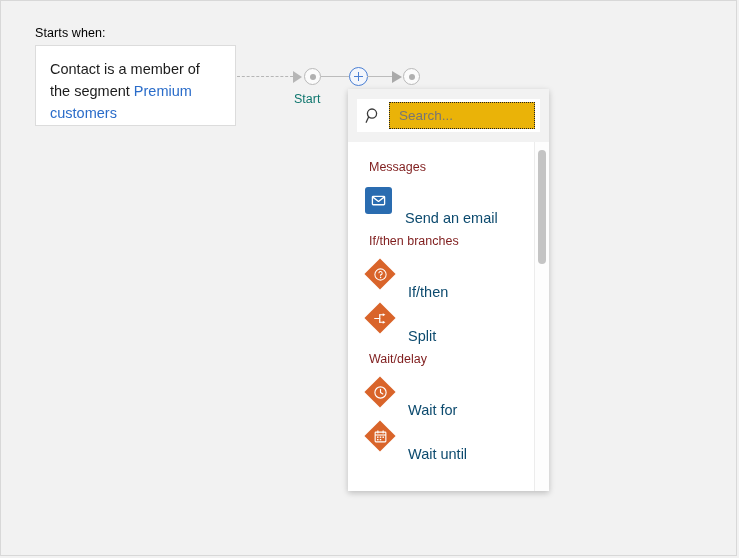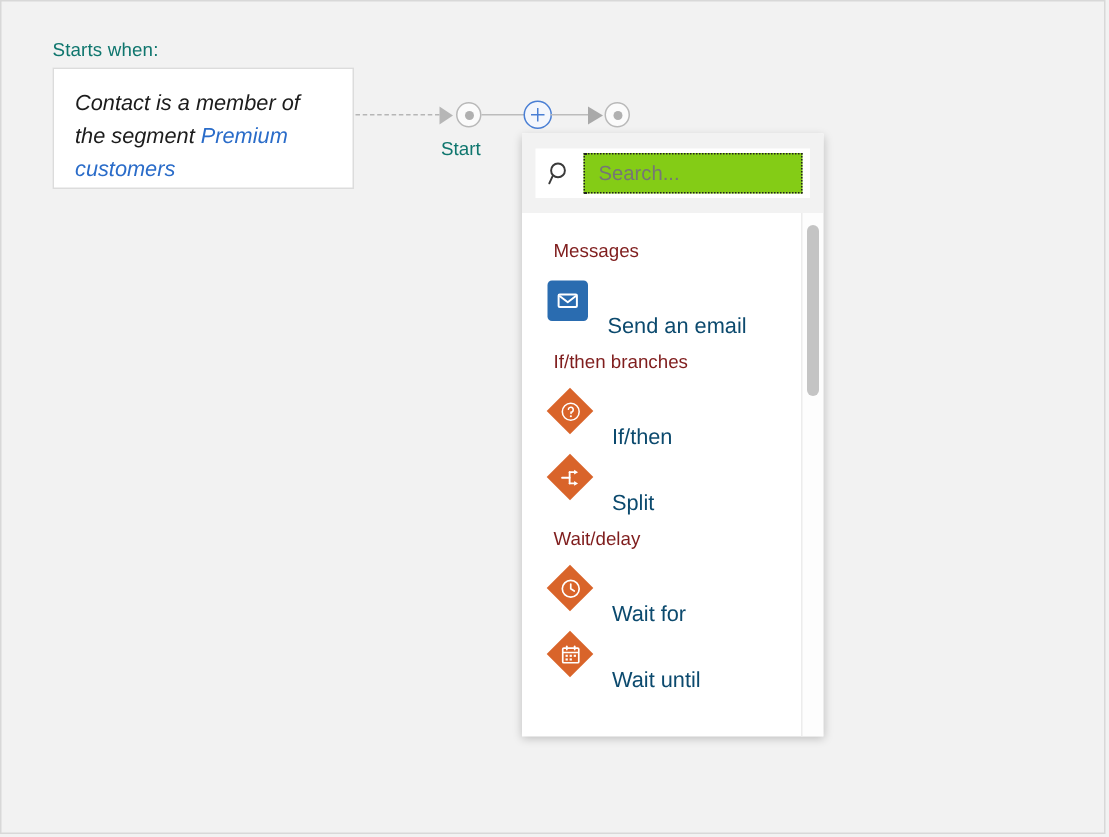--- a/index.html
+++ b/index.html
@@ -22,42 +22,41 @@
     box-sizing: border-box;
     overflow: hidden;
   }
 
   
   .starts-when-label {
     position: absolute;
     left: 34px;
     top: 25px;
     font-size: 12.5px;
-    color: #0f766e;
+    color: #000000;
     letter-spacing: 0.1px;
     white-space: nowrap;
   }
 
   
   .trigger-card {
     position: absolute;
     left: 34px;
     top: 44px;
     width: 201px;
     height: 81px;
     background: #ffffff;
     border: 1px solid #dcdcdc;
     box-sizing: border-box;
     padding: 12px 14px 0 14px;
   }
   .trigger-text {
     font-size: 14.5px;
     line-height: 22px;
     color: #1c1c1c;
-    font-style: italic;
   }
   .segment-link {
     color: #2a6cc9;
   }
 
   
   .connector {
     position: absolute;
     left: 236px;
     top: 64px;
@@ -240,21 +239,21 @@
   }
   .search-field {
     flex: 1;
     height: 27px;
     border: 1.3px dotted #222222;
     box-sizing: border-box;
     display: flex;
     align-items: center;
     padding-left: 7px;
     margin-right: 5px;
-    background: #84cc16;
+    background: #eab308;
   }
   .search-field input {
     border: none;
     outline: none;
     width: 100%;
     font-family: "Liberation Sans", sans-serif;
     font-size: 13.5px;
     color: #555555;
     background: transparent;
   }

